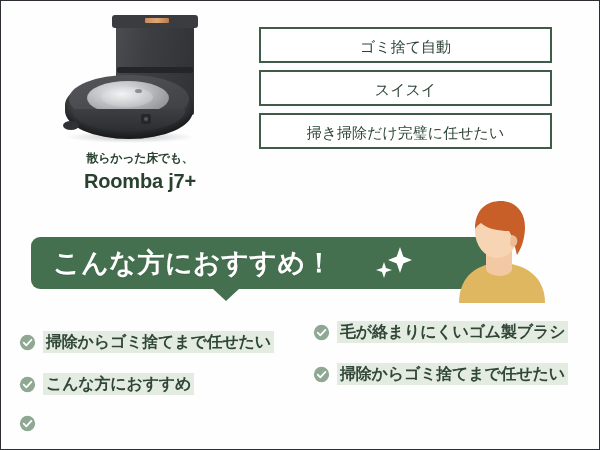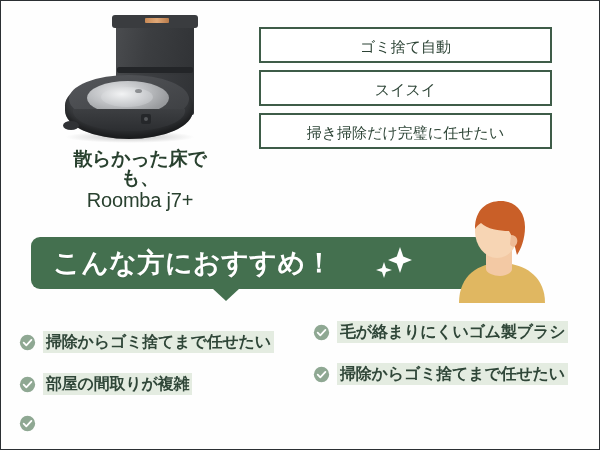--- a/index.html
+++ b/index.html
@@ -91,24 +91,24 @@
     position:absolute;left:4px;top:112px;width:16px;height:9px;
     border-radius:50%;background:#303235;
   }
 
   
   .product-title{
     position:absolute;left:54px;top:148px;width:170px;
     text-align:center;color:#29412f;
   }
   .pt-line1,.pt-line2{
-    font-size:19px;font-weight:bold;line-height:19px;letter-spacing:-0.3px;
+    font-size:12px;font-weight:bold;line-height:19px;letter-spacing:-0.3px;
   }
   .pt-model{
-    font-size:20px;font-weight:normal;line-height:25px;letter-spacing:-0.2px;
+    font-size:20px;font-weight:bold;line-height:25px;letter-spacing:-0.2px;
     margin-top:1px;
   }
 
   
   .feature-list{
     position:absolute;left:258px;top:26px;width:293px;
   }
   .feature-box{
     height:36px;line-height:36px;
     border:2px solid #3e5c48;
@@ -224,21 +224,21 @@
         <circle cx="10" cy="10" r="9" fill="#8fa893"></circle>
         <path d="M5.5 10.2 L8.6 13.3 L14.6 6.9" stroke="#ffffff" stroke-width="2.1" fill="none" stroke-linecap="round" stroke-linejoin="round"></path>
       </svg>
       <span class="rec-text">掃除からゴミ捨てまで任せたい</span>
     </div>
     <div class="rec-item">
       <svg class="check-icon" viewBox="0 0 20 20">
         <circle cx="10" cy="10" r="9" fill="#8fa893"></circle>
         <path d="M5.5 10.2 L8.6 13.3 L14.6 6.9" stroke="#ffffff" stroke-width="2.1" fill="none" stroke-linecap="round" stroke-linejoin="round"></path>
       </svg>
-      <span class="rec-text">部屋の間取りが複雑</span>
+      <span class="rec-text">こんな方におすすめ</span>
     </div>
     <div class="rec-item">
       <svg class="check-icon" viewBox="0 0 20 20">
         <circle cx="10" cy="10" r="9" fill="#8fa893"></circle>
         <path d="M5.5 10.2 L8.6 13.3 L14.6 6.9" stroke="#ffffff" stroke-width="2.1" fill="none" stroke-linecap="round" stroke-linejoin="round"></path>
       </svg>
     </div>
   </div>
 
   <div class="rec-col right">

